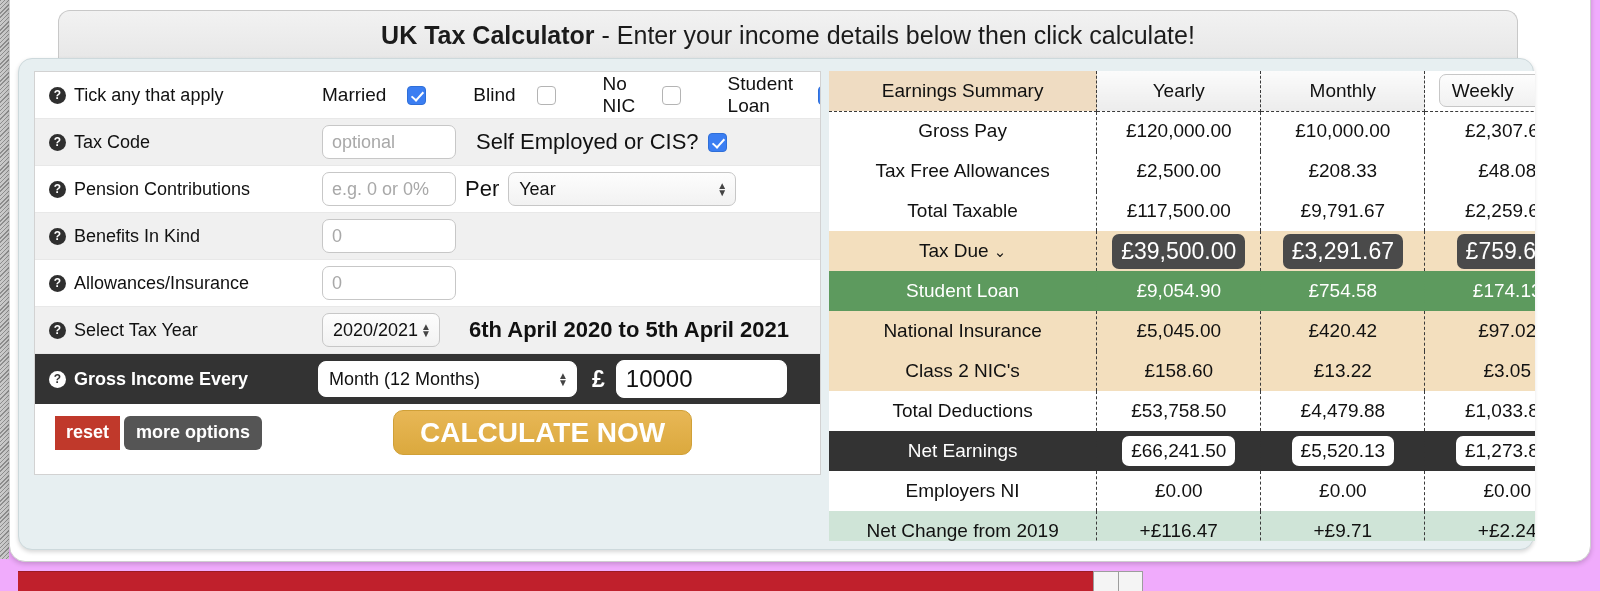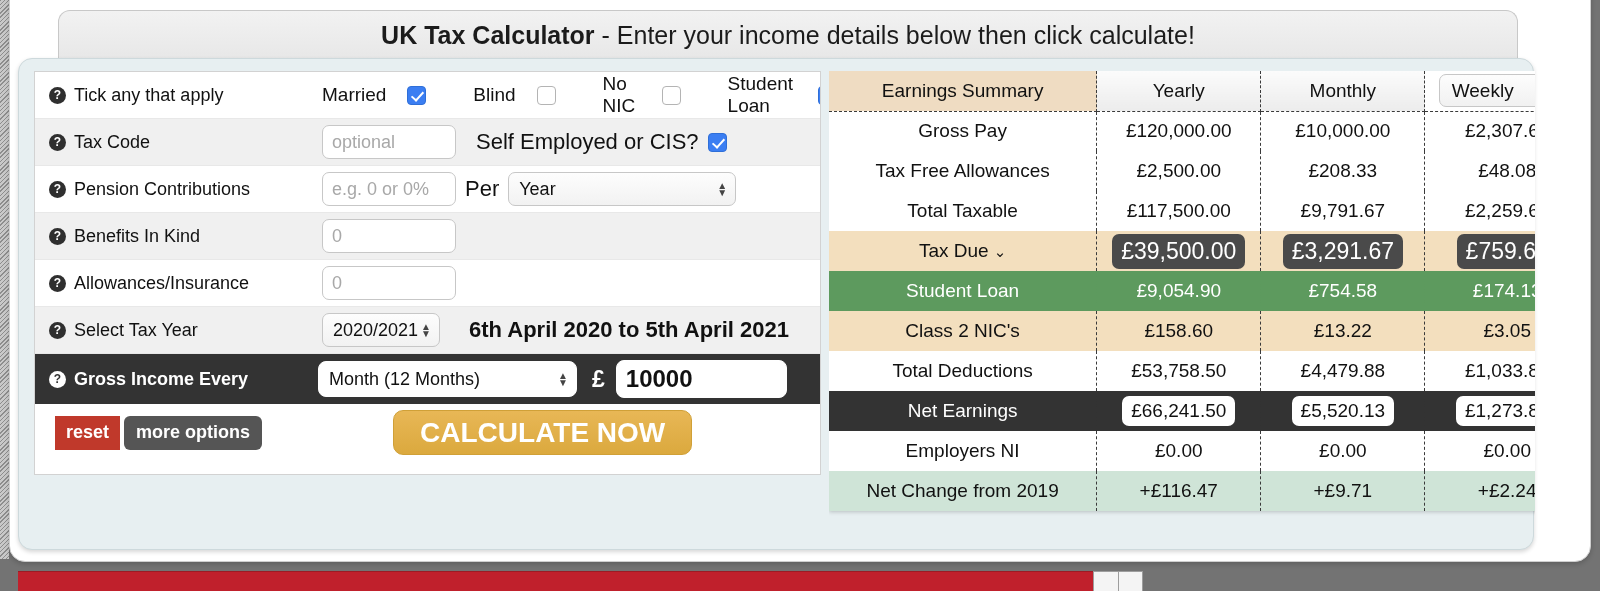--- a/index.html
+++ b/index.html
@@ -10,21 +10,21 @@
     overflow: hidden;
     background: #ffffff;
     font-family: "Liberation Sans", sans-serif;
   }
 
   
   #page {
     position: relative;
     width: 1600px;
     height: 591px;
-    background: #737373;
+    background: #f0abfc;
   }
 
   
   .edge-hatch {
     position: absolute;
     left: 0; top: 0;
     width: 9px; height: 559px;
     background: repeating-linear-gradient(
       135deg, #8d8d8d 0px, #8d8d8d 1px, #c9c9c9 1px, #c9c9c9 3px);
   }
@@ -187,21 +187,21 @@
     background: #ffffff;
     border-color: #ffffff;
     border-radius: 8px;
     height: 36px;
   }
   .pound { color: #ffffff; font-size: 23px; font-weight: bold; margin: 0 2px 0 6px; }
   .income-input {
     width: 171px; height: 38px;
     border: 1px solid #ffffff;
     border-radius: 8px;
-    font-size: 24px; font-weight: bold;
+    font-size: 24px; font-weight: normal;
     color: #111111;
     padding: 14px 9px;
     background: #ffffff;
     font-family: "Liberation Sans", sans-serif;
   }
 
   
   .btnrow {
     display: flex; align-items: center;
     height: 57px;
@@ -488,20 +488,26 @@
               <td class="col-val"><span class="pill-dark">£3,291.67</span></td>
               <td class="col-val"><span class="pill-dark">£759.62</span></td>
             </tr>
             <tr class="r-green">
               <td class="col-label">Student Loan</td>
               <td class="col-val">£9,054.90</td>
               <td class="col-val">£754.58</td>
               <td class="col-val">£174.13</td>
             </tr>
             <tr class="r-tan">
+              <td class="col-label">National Insurance</td>
+              <td class="col-val">£5,045.00</td>
+              <td class="col-val">£420.42</td>
+              <td class="col-val">£97.02</td>
+            </tr>
+            <tr class="r-tan">
               <td class="col-label">Class 2 NIC's</td>
               <td class="col-val">£158.60</td>
               <td class="col-val">£13.22</td>
               <td class="col-val">£3.05</td>
             </tr>
             <tr class="r-white">
               <td class="col-label">Total Deductions</td>
               <td class="col-val">£53,758.50</td>
               <td class="col-val">£4,479.88</td>
               <td class="col-val">£1,033.82</td>

